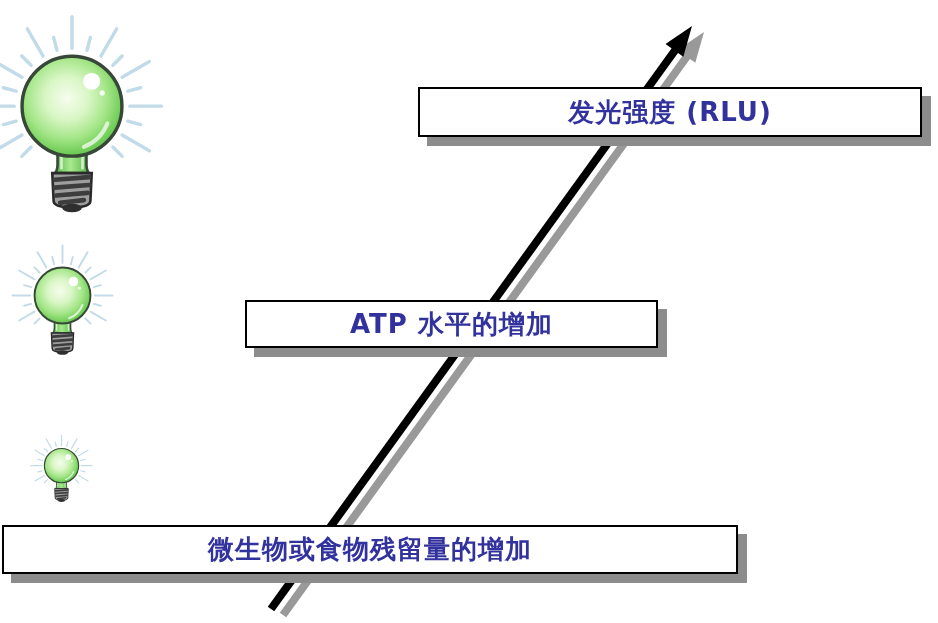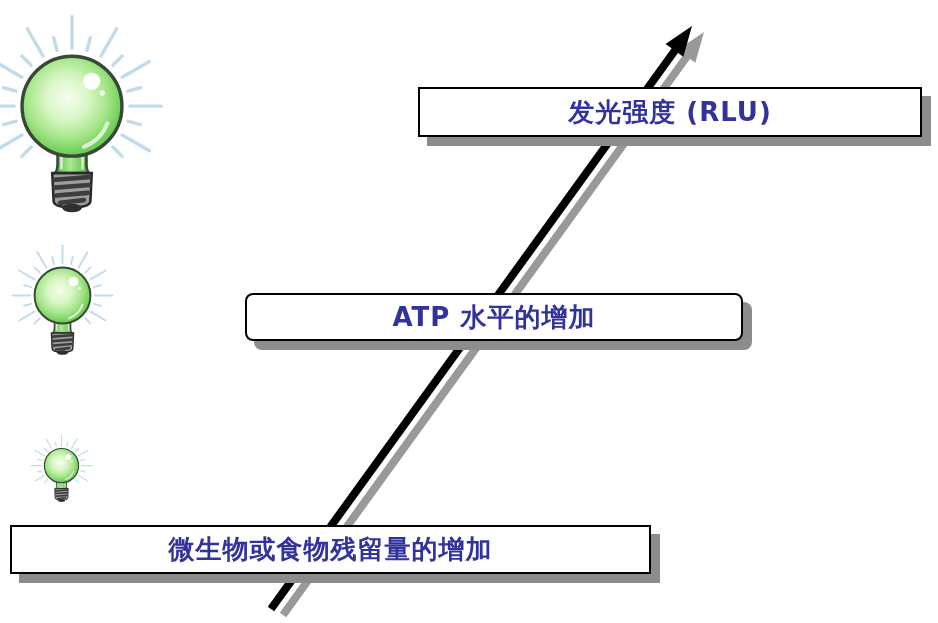--- a/index.html
+++ b/index.html
@@ -33,22 +33,22 @@
     z-index: 2;
   }
   .label-text {
     font-size: 26px;
     font-weight: bold;
     color: #32329e;
     white-space: nowrap;
     letter-spacing: 1px;
   }
   .box-top    { left: 418px; top: 87px;  width: 504px; height: 50px; }
-  .box-middle { left: 245px; top: 293px; width: 498px; height: 48px; border-radius: 8px; }
-  .box-bottom { left: 10px;   top: 525px; width: 641px; height: 49px; }
+  .box-middle { left: 245px; top: 300px; width: 413px; height: 48px; }
+  .box-bottom { left: 2px;   top: 525px; width: 736px; height: 49px; }
   .bulb {
     position: absolute;
     z-index: 2;
   }
   .bulb-large  { left: -20px; top: 14px;  width: 184px; height: 204px; }
   .bulb-medium { left: 11px;  top: 244px; width: 103px; height: 114px; }
   .bulb-small  { left: 30px;  top: 434px; width: 63px;  height: 70px; }
   .hidden-defs { position: absolute; width: 0; height: 0; }
 </style>
 </head>

